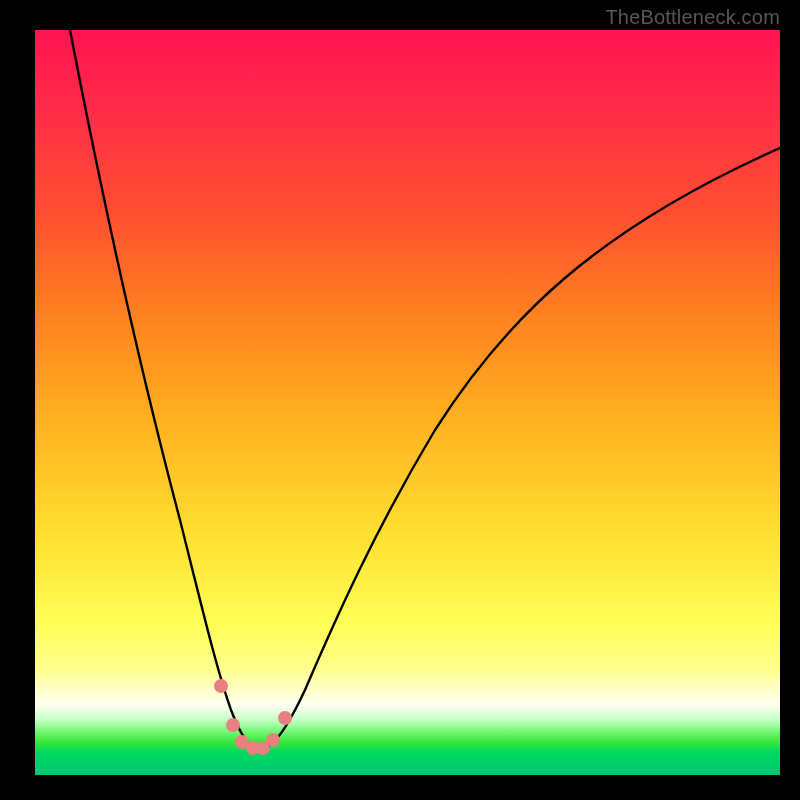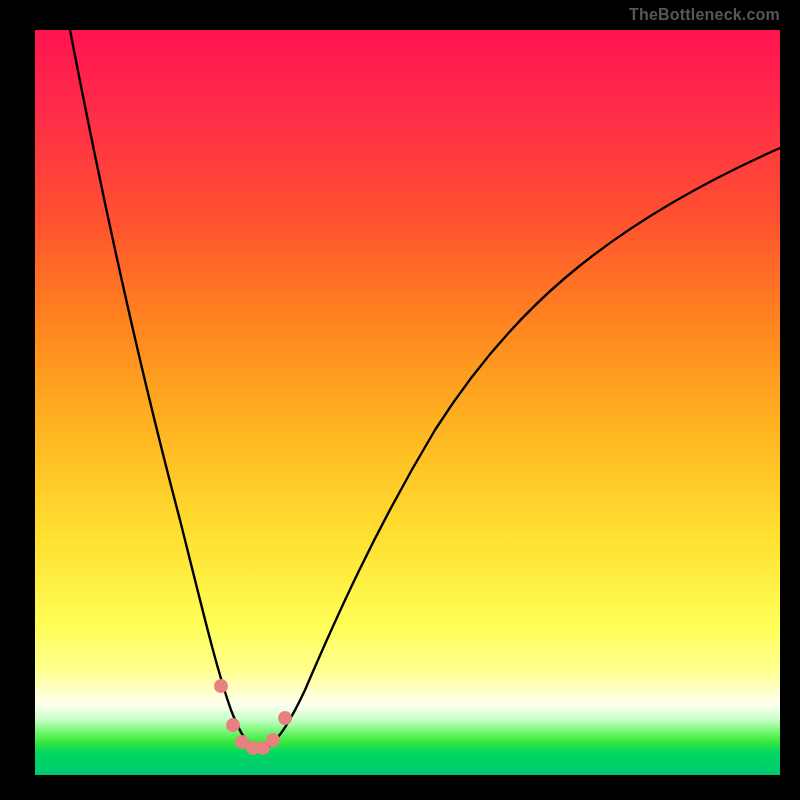--- a/index.html
+++ b/index.html
@@ -32,22 +32,22 @@
       #3ce83c 95.5%,
       #00d860 97%,
       #00c870 100%
     );
   }
   .watermark {
     position: absolute;
     top: 6px;
     right: 20px;
     color: #575757;
-    font-size: 16px;
-    font-weight: 700;
+    font-size: 20px;
+    font-weight: 400;
     letter-spacing: 0.2px;
   }
   svg.curve {
     position: absolute;
     left: 0;
     top: 0;
     width: 745px;
     height: 745px;
   }
 </style>

